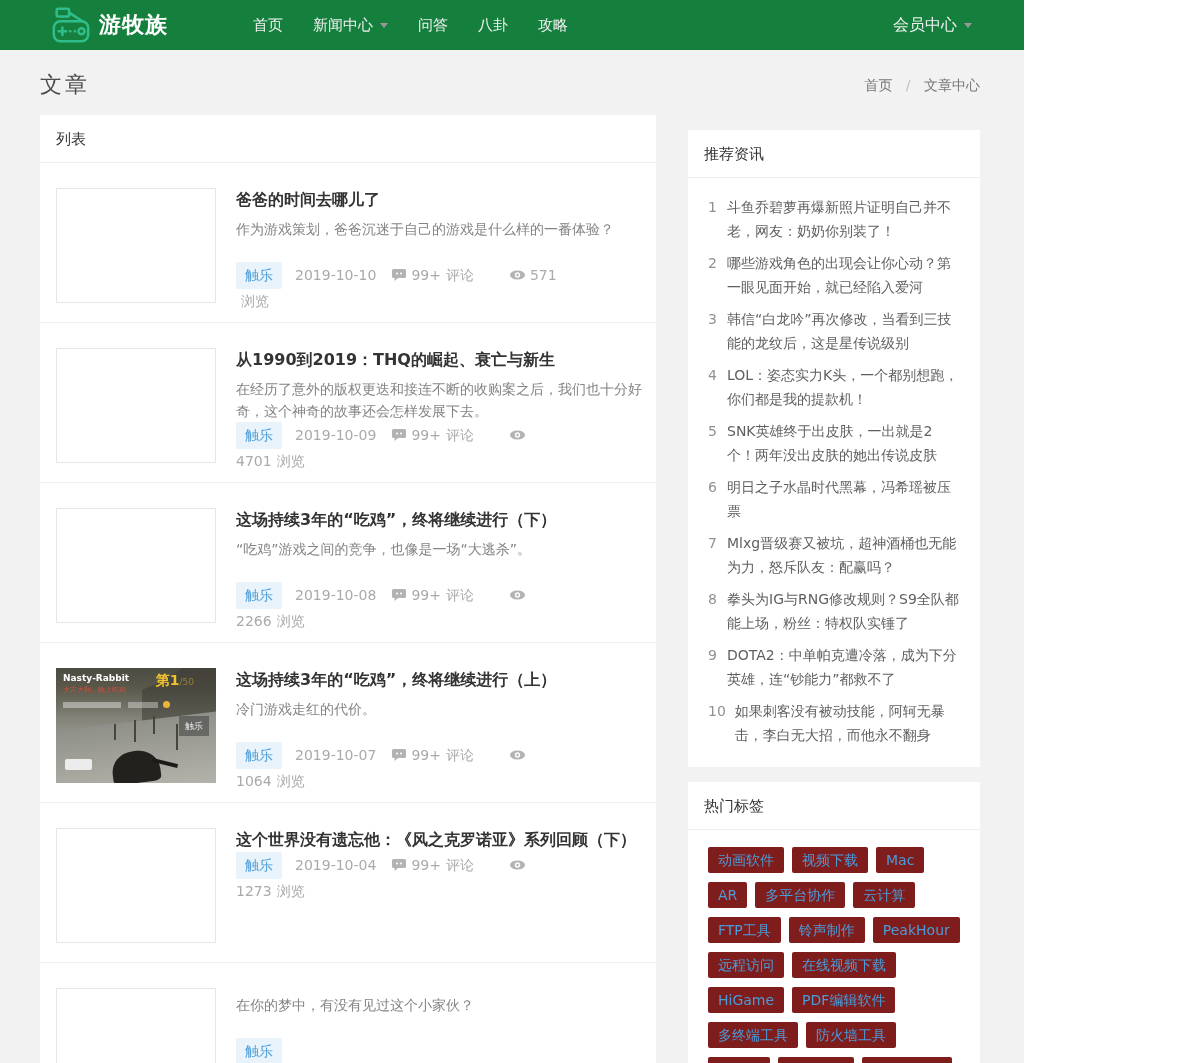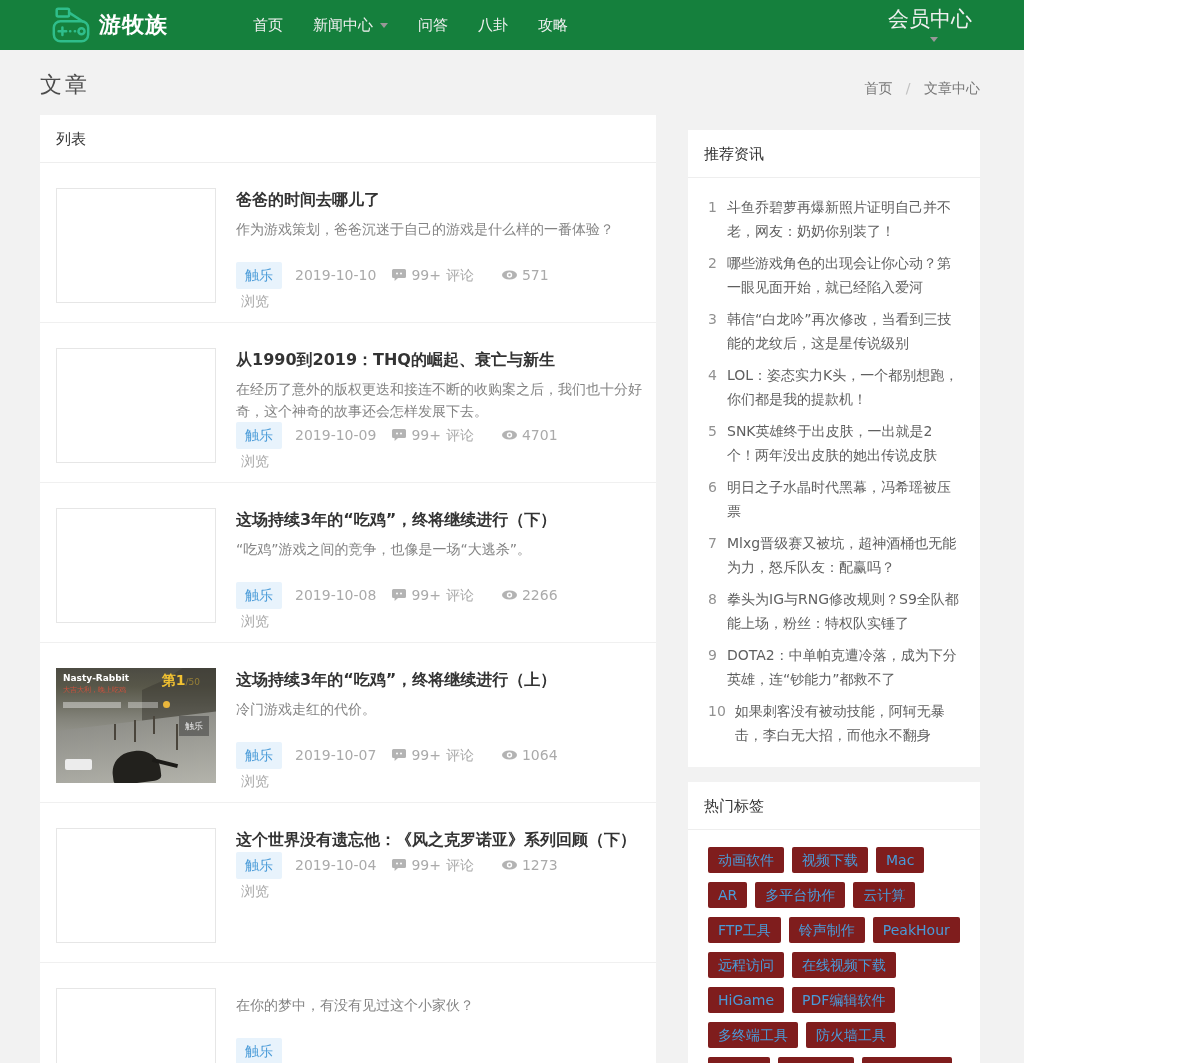--- a/index.html
+++ b/index.html
@@ -8,24 +8,24 @@
   .page { width:1024px; min-height:1063px; background:#f2f2f2; }
 
   
   .navbar { height:50px; background:#15803d; display:flex; align-items:center; }
   .brand { display:flex; align-items:center; margin-left:50px; }
   .brand-icon { width:42px; height:42px; display:block; }
   .brand-text { font-size:22px; font-weight:bold; color:#ffffff; margin-left:7px; letter-spacing:1px; }
   .nav { display:flex; margin-left:70px; }
   .nav-item { padding:0 15px; font-size:15px; color:#f0f0f0; line-height:50px; cursor:pointer; display:flex; align-items:center; }
   .caret { width:0; height:0; border:4px solid transparent; border-top:5px solid #989898; margin-left:7px; margin-top:4px; }
-  .member { margin-left:auto; margin-right:52px; font-size:21px; color:#f0f0f0; display:flex; align-items:center; cursor:pointer;flex-direction:column; }
-
-  
-  .page-head { display:flex; justify-content:space-between; align-items:flex-end;
+  .member { margin-left:auto; margin-right:52px; font-size:16px; color:#f0f0f0; display:flex; align-items:center; cursor:pointer; }
+
+  
+  .page-head { display:flex; justify-content:space-between; align-items:center;
     padding:22px 44px 17px 40px; }
   .page-title { font-size:22px; font-weight:normal; color:#4c4c4c; letter-spacing:3px; line-height:26px; }
   .breadcrumb { font-size:14px; color:#777777; line-height:20px; }
   .bc-sep { color:#c2c2c2; padding:0 9px; }
 
   
   .container { display:flex; align-items:flex-start; padding:0 44px 0 40px; }
   .main-col { width:616px; }
   .aside-col { width:292px; margin-left:32px; }
 
@@ -43,35 +43,35 @@
     background:linear-gradient(180deg,#90908a,#b3b3ab); transform:skewY(-7deg); }
   .scene-pole { position:absolute; width:2px; height:22px; background:#4a453c; }
   .scene-player { position:absolute; bottom:0; left:56px; width:48px; height:32px; background:#22211d;
     border-radius:45% 45% 15% 15% / 65% 65% 15% 15%; transform:rotate(-7deg); }
   .scene-gun { position:absolute; bottom:18px; left:96px; width:26px; height:4px; background:#1c1b18; transform:rotate(14deg); }
   .scene-player-name { position:absolute; top:5px; left:7px; font-size:9px; font-weight:bold; color:#ffffff; }
   .scene-slogan { position:absolute; top:17px; left:7px; font-size:7px; color:#d0503c; }
   .scene-stat1 { position:absolute; top:34px; left:7px; width:58px; height:6px; background:rgba(255,255,255,.4); }
   .scene-stat2 { position:absolute; top:34px; left:72px; width:30px; height:6px; background:rgba(255,255,255,.35); }
   .scene-star { position:absolute; top:33px; left:107px; width:7px; height:7px; background:#e9b63c; border-radius:50%; }
-  .scene-rank { position:absolute; top:4px; right:16px; font-size:14px; font-weight:bold; color:#f2c231;margin-left:33px; }
+  .scene-rank { position:absolute; top:4px; right:22px; font-size:14px; font-weight:bold; color:#f2c231;margin-left:33px; }
   .scene-rank-total { font-size:9px; font-weight:normal; color:rgba(242,194,49,.45); }
   .scene-mark { position:absolute; top:48px; right:7px; background:rgba(70,70,68,.6); color:#e6e6e6;
     font-size:9px; padding:5px 6px; line-height:10px; }
   .scene-btn { position:absolute; bottom:13px; left:9px; width:27px; height:11px; background:#ececec; border-radius:2px; }
 
   .article-body { margin-left:20px; flex:1; min-width:0; }
   .article-title { font-size:16px; color:#333333; line-height:24px; font-weight:bold;
     white-space:nowrap; overflow:hidden; cursor:pointer; }
   .article-desc { font-size:14px; color:#848484; line-height:22px; min-height:44px; margin-top:6px; }
   .article-meta { width:326px; font-size:14px; color:#aaaaaa; line-height:25px; }
   .badge { display:inline-block; background:#e8f3fc; color:#4a9bd8; padding:1px 9px; border-radius:2px;
     margin-right:13px; cursor:pointer; }
   .m-date { margin-right:15px; }
-  .m-group { white-space:nowrap; margin-right:27px; }
+  .m-group { white-space:nowrap; margin-right:35px; }
   .m-ico { display:inline-block; vertical-align:-3px; margin-right:4px; }
   .m-suffix { margin-left:5px; }
 
   
   .aside-card { margin-top:15px; }
   .rec-list { padding:17px 20px 12px; }
   .rec-item { display:flex; font-size:14px; color:#5f5f5f; line-height:24px; margin-bottom:8px; cursor:pointer; }
   .rec-num { color:#919191; margin-right:9px; flex:none; min-width:10px; }
 
   

